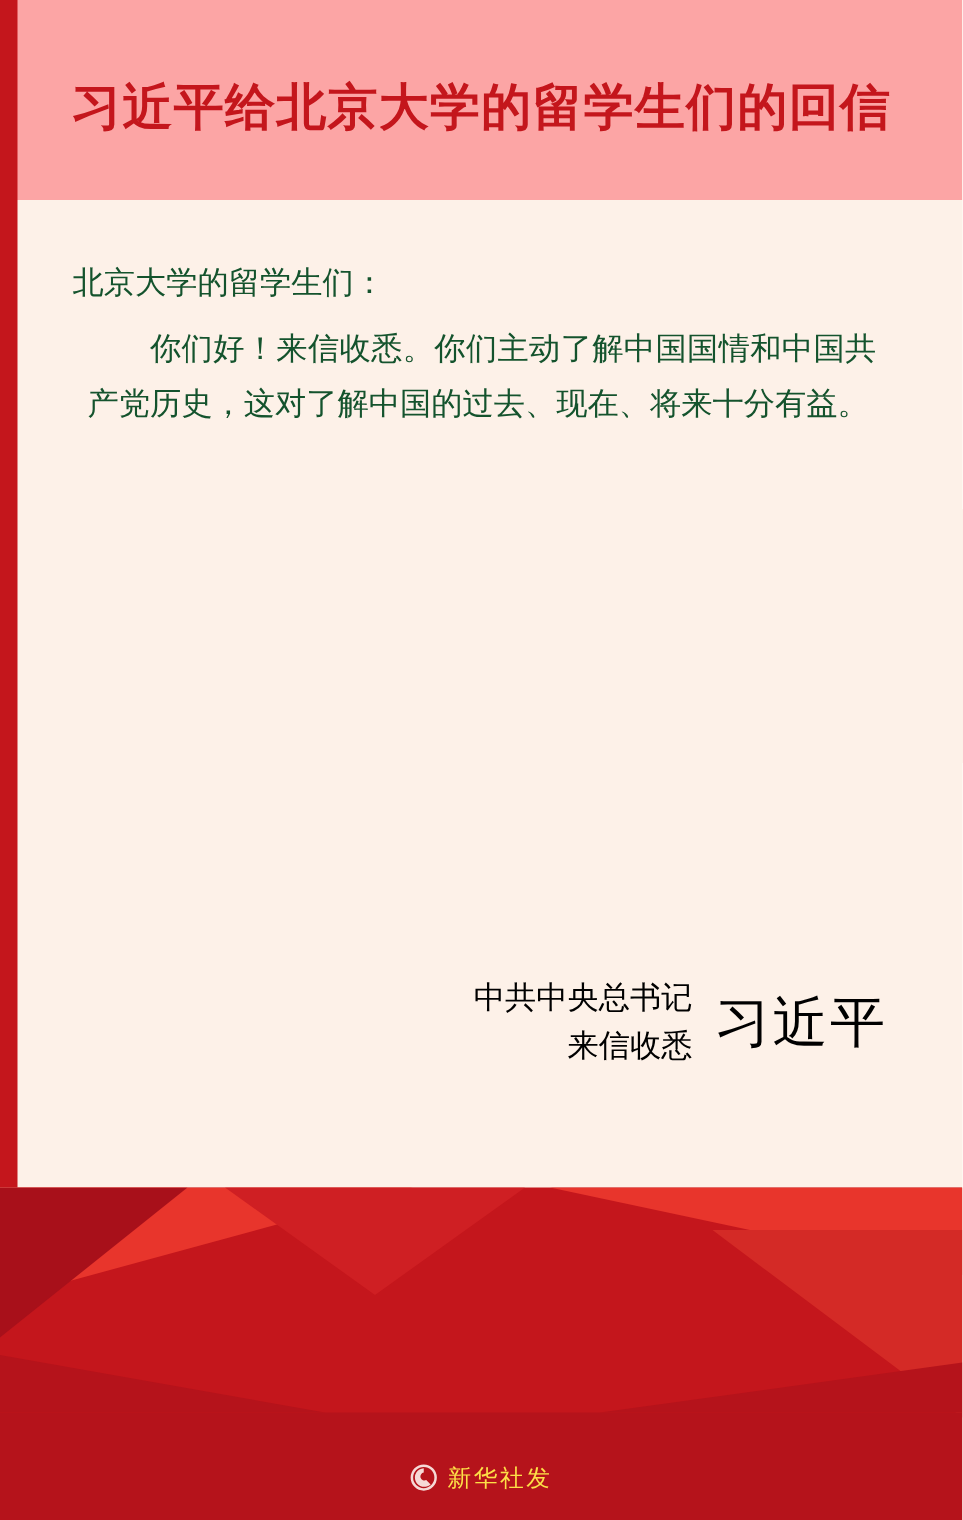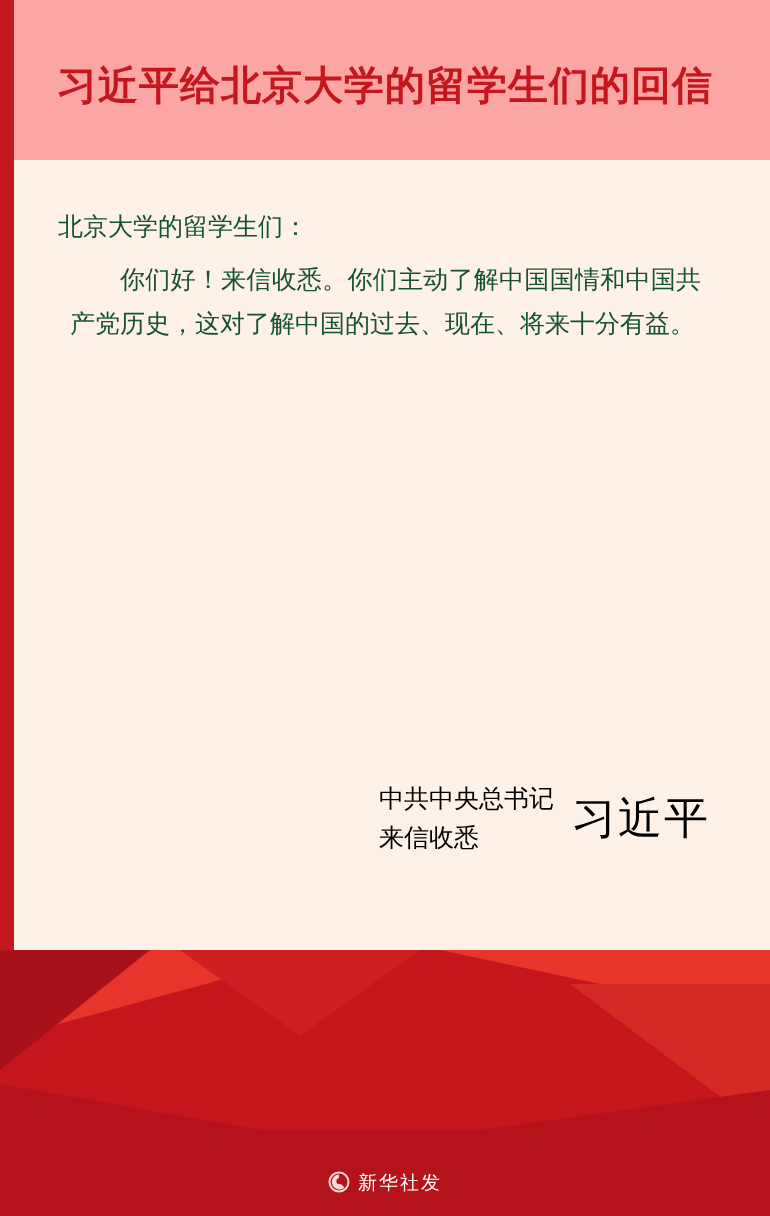--- a/index.html
+++ b/index.html
@@ -85,21 +85,21 @@
   .signature-block {
     position: absolute;
     right: 60px;
     top: 620px;
     width: 470px;
     text-align: right;
   }
   .sig-lines {
     display: inline-block;
     vertical-align: middle;
-    text-align: left;
+    text-align: right;
     font-size: 25px;
     line-height: 1.55;
     margin-right: 18px;
   }
   .sig-name {
     display: inline-block;
     vertical-align: middle;
     font-size: 44px;
     font-weight: normal;
     letter-spacing: 2px;
@@ -172,21 +172,21 @@
     width: 0; height: 0;
     border-right: 290px solid #b5131b;
     border-top: 40px solid transparent;
   }
   .watermark {
     position: absolute;
     left: 0;
     bottom: 20px;
     width: 770px;
     text-align: center;
-    color: #ffffff;
+    color: #fde047;
     font-size: 19px;
     letter-spacing: 2px;
   }
   .wm-logo {
     display: inline-block;
     width: 22px;
     height: 22px;
     vertical-align: -4px;
     margin-right: 8px;
   }

